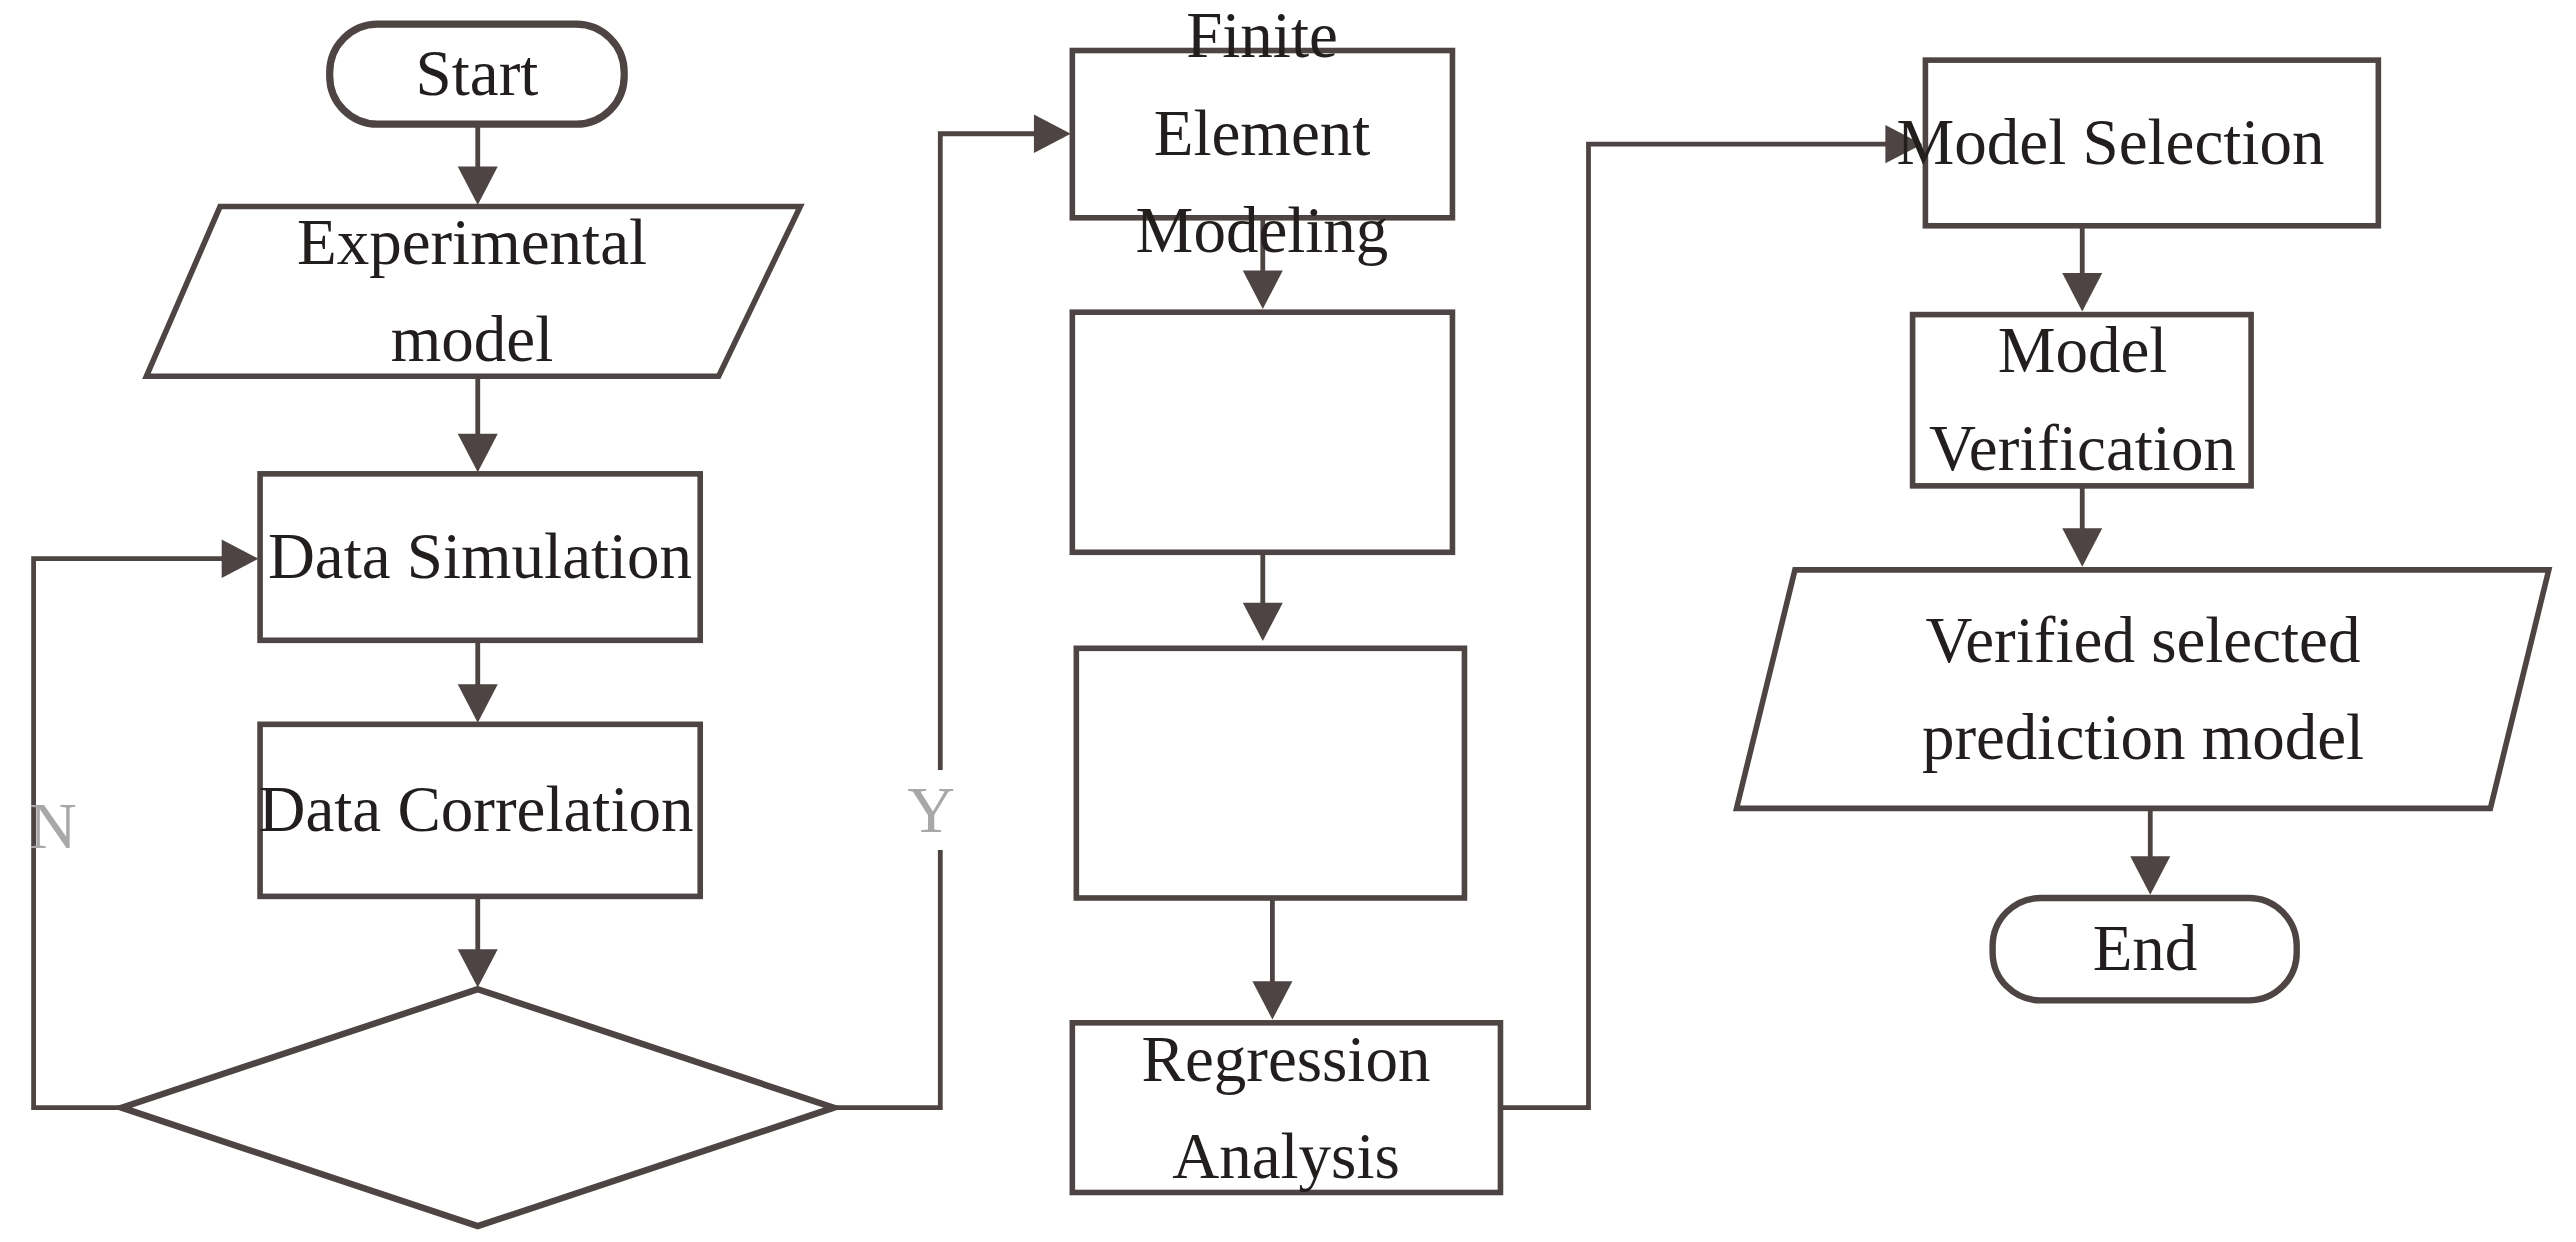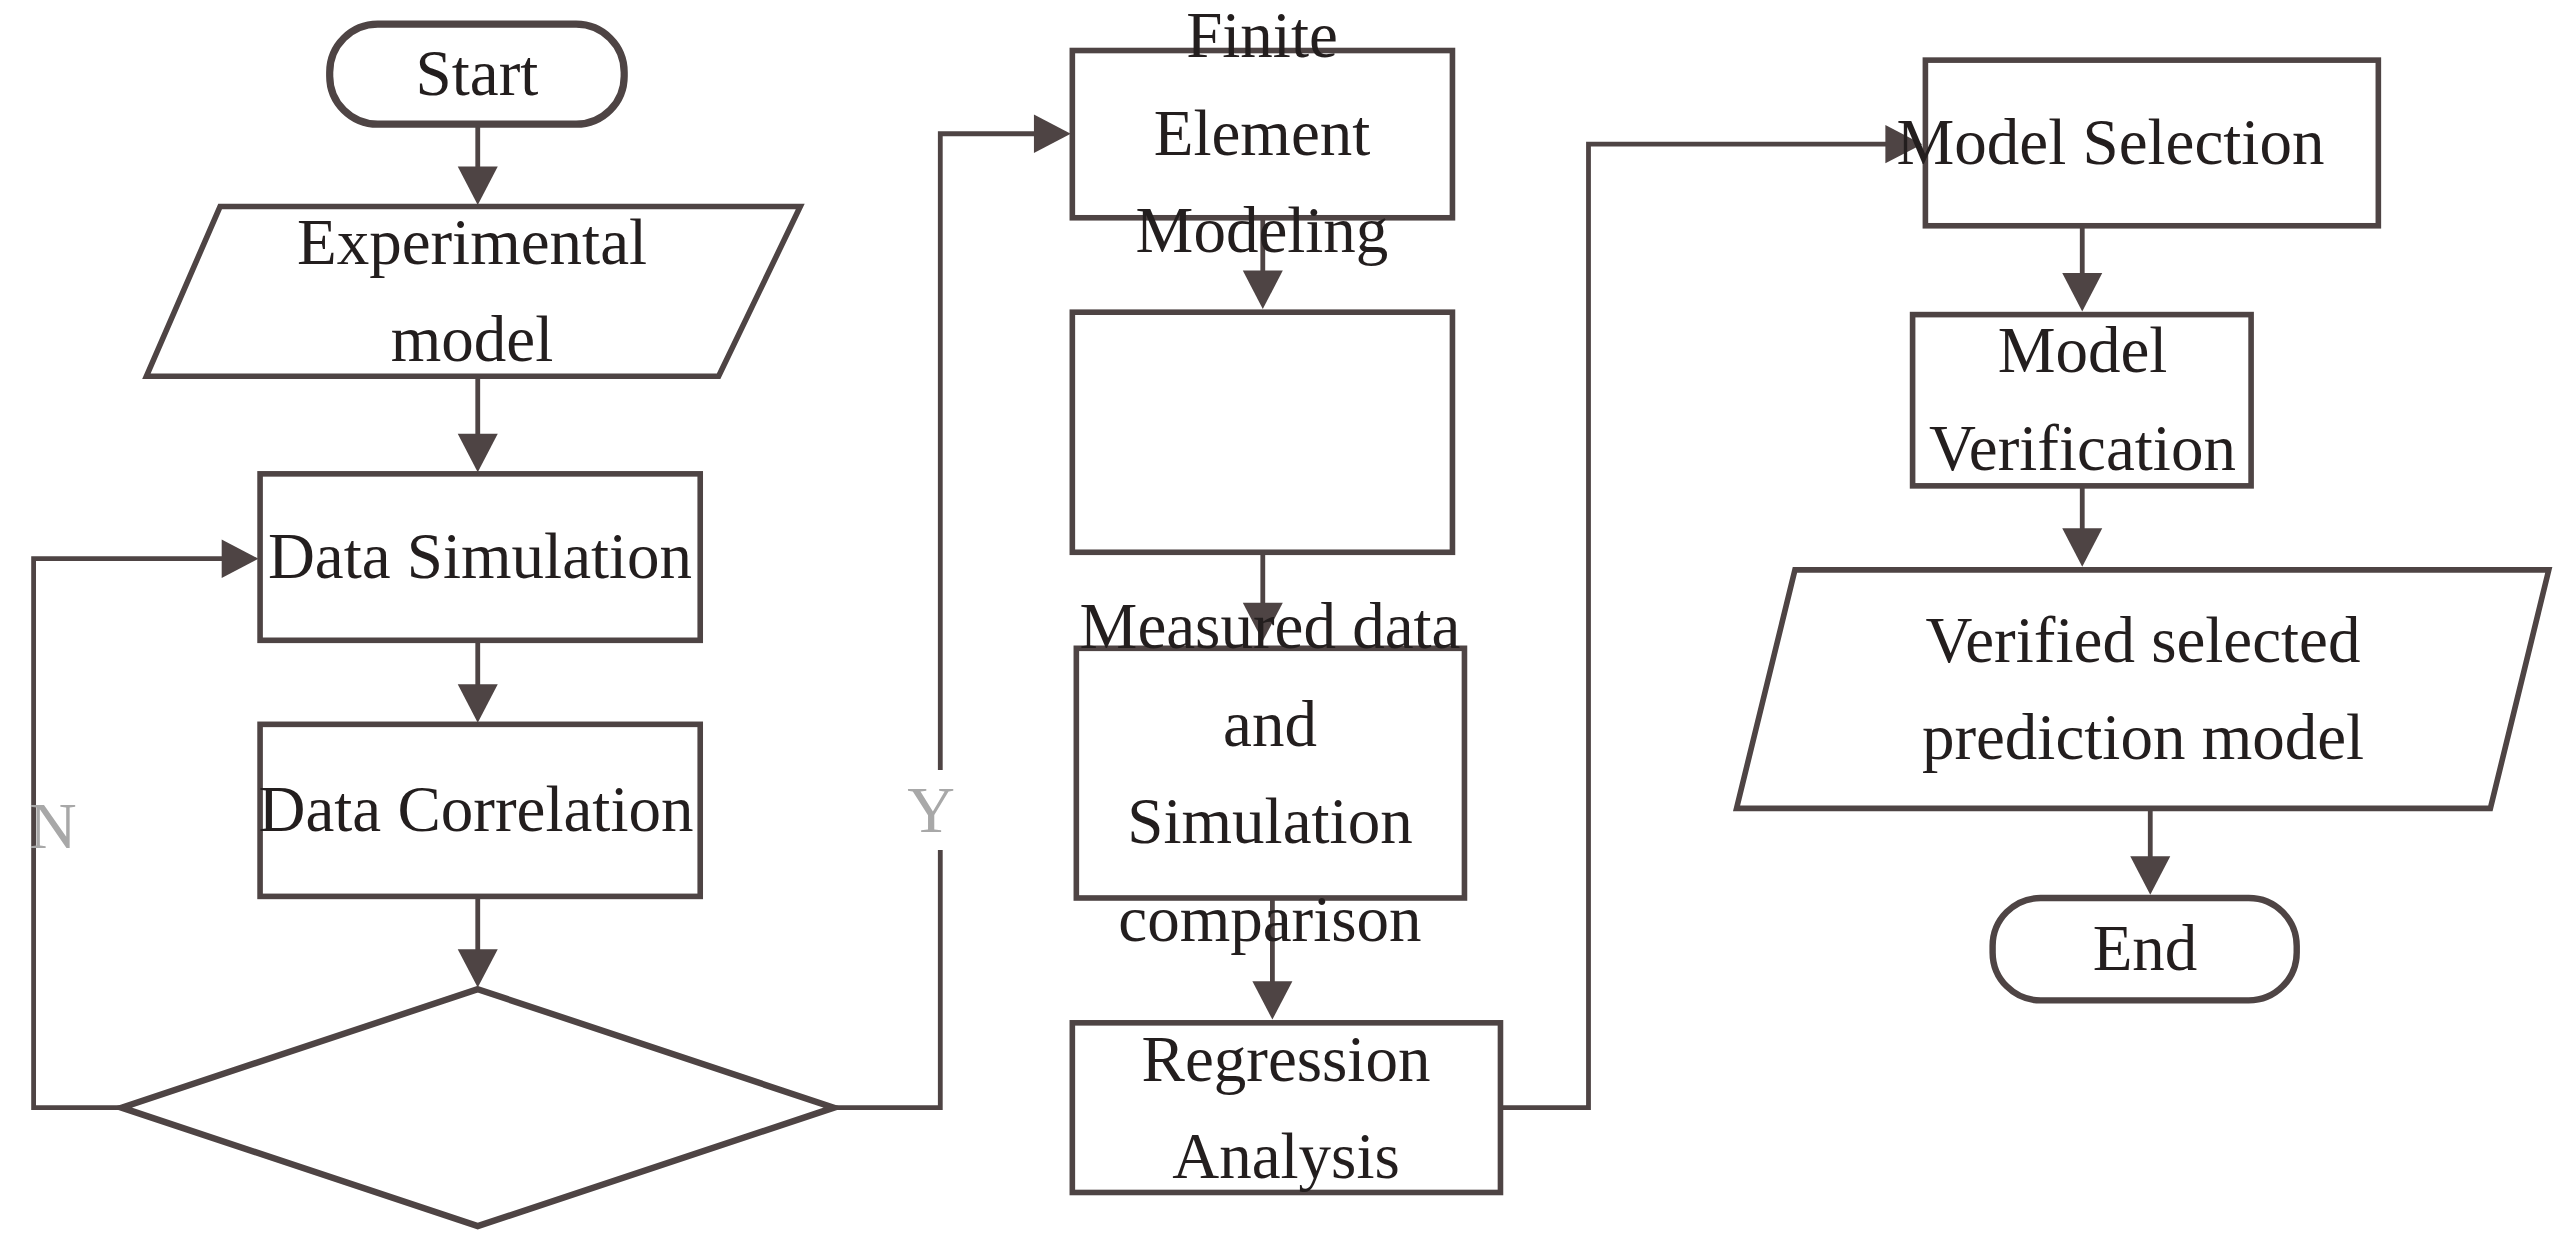--- a/index.html
+++ b/index.html
@@ -103,23 +103,20 @@
 
   <div class="node" style="left:260px; top:474px; width:440px; height:166px;">Data Simulation</div>
 
   <div class="node" style="left:256px; top:724px; width:440px; height:172px;">Data Correlation</div>
 
 
   <div class="node" style="left:1072px; top:50px; width:380px; height:167px;">Finite Element
 Modeling</div>
 
 
-  <div class="node" style="left:1076px; top:648px; width:388px; height:250px;">Measured data
-and Simulation
-comparison</div>
 
   <div class="node" style="left:1072px; top:1023px; width:428px; height:170px;">Regression
 Analysis</div>
 
   <div class="node" style="left:1884px; top:60px; width:453px; height:166px;">Model Selection</div>
 
   <div class="node" style="left:1913px; top:314px; width:339px; height:171px;">Model
 Verification</div>
 
   <div class="node" style="left:1993px; top:898px; width:304px; height:102px;">End</div>

